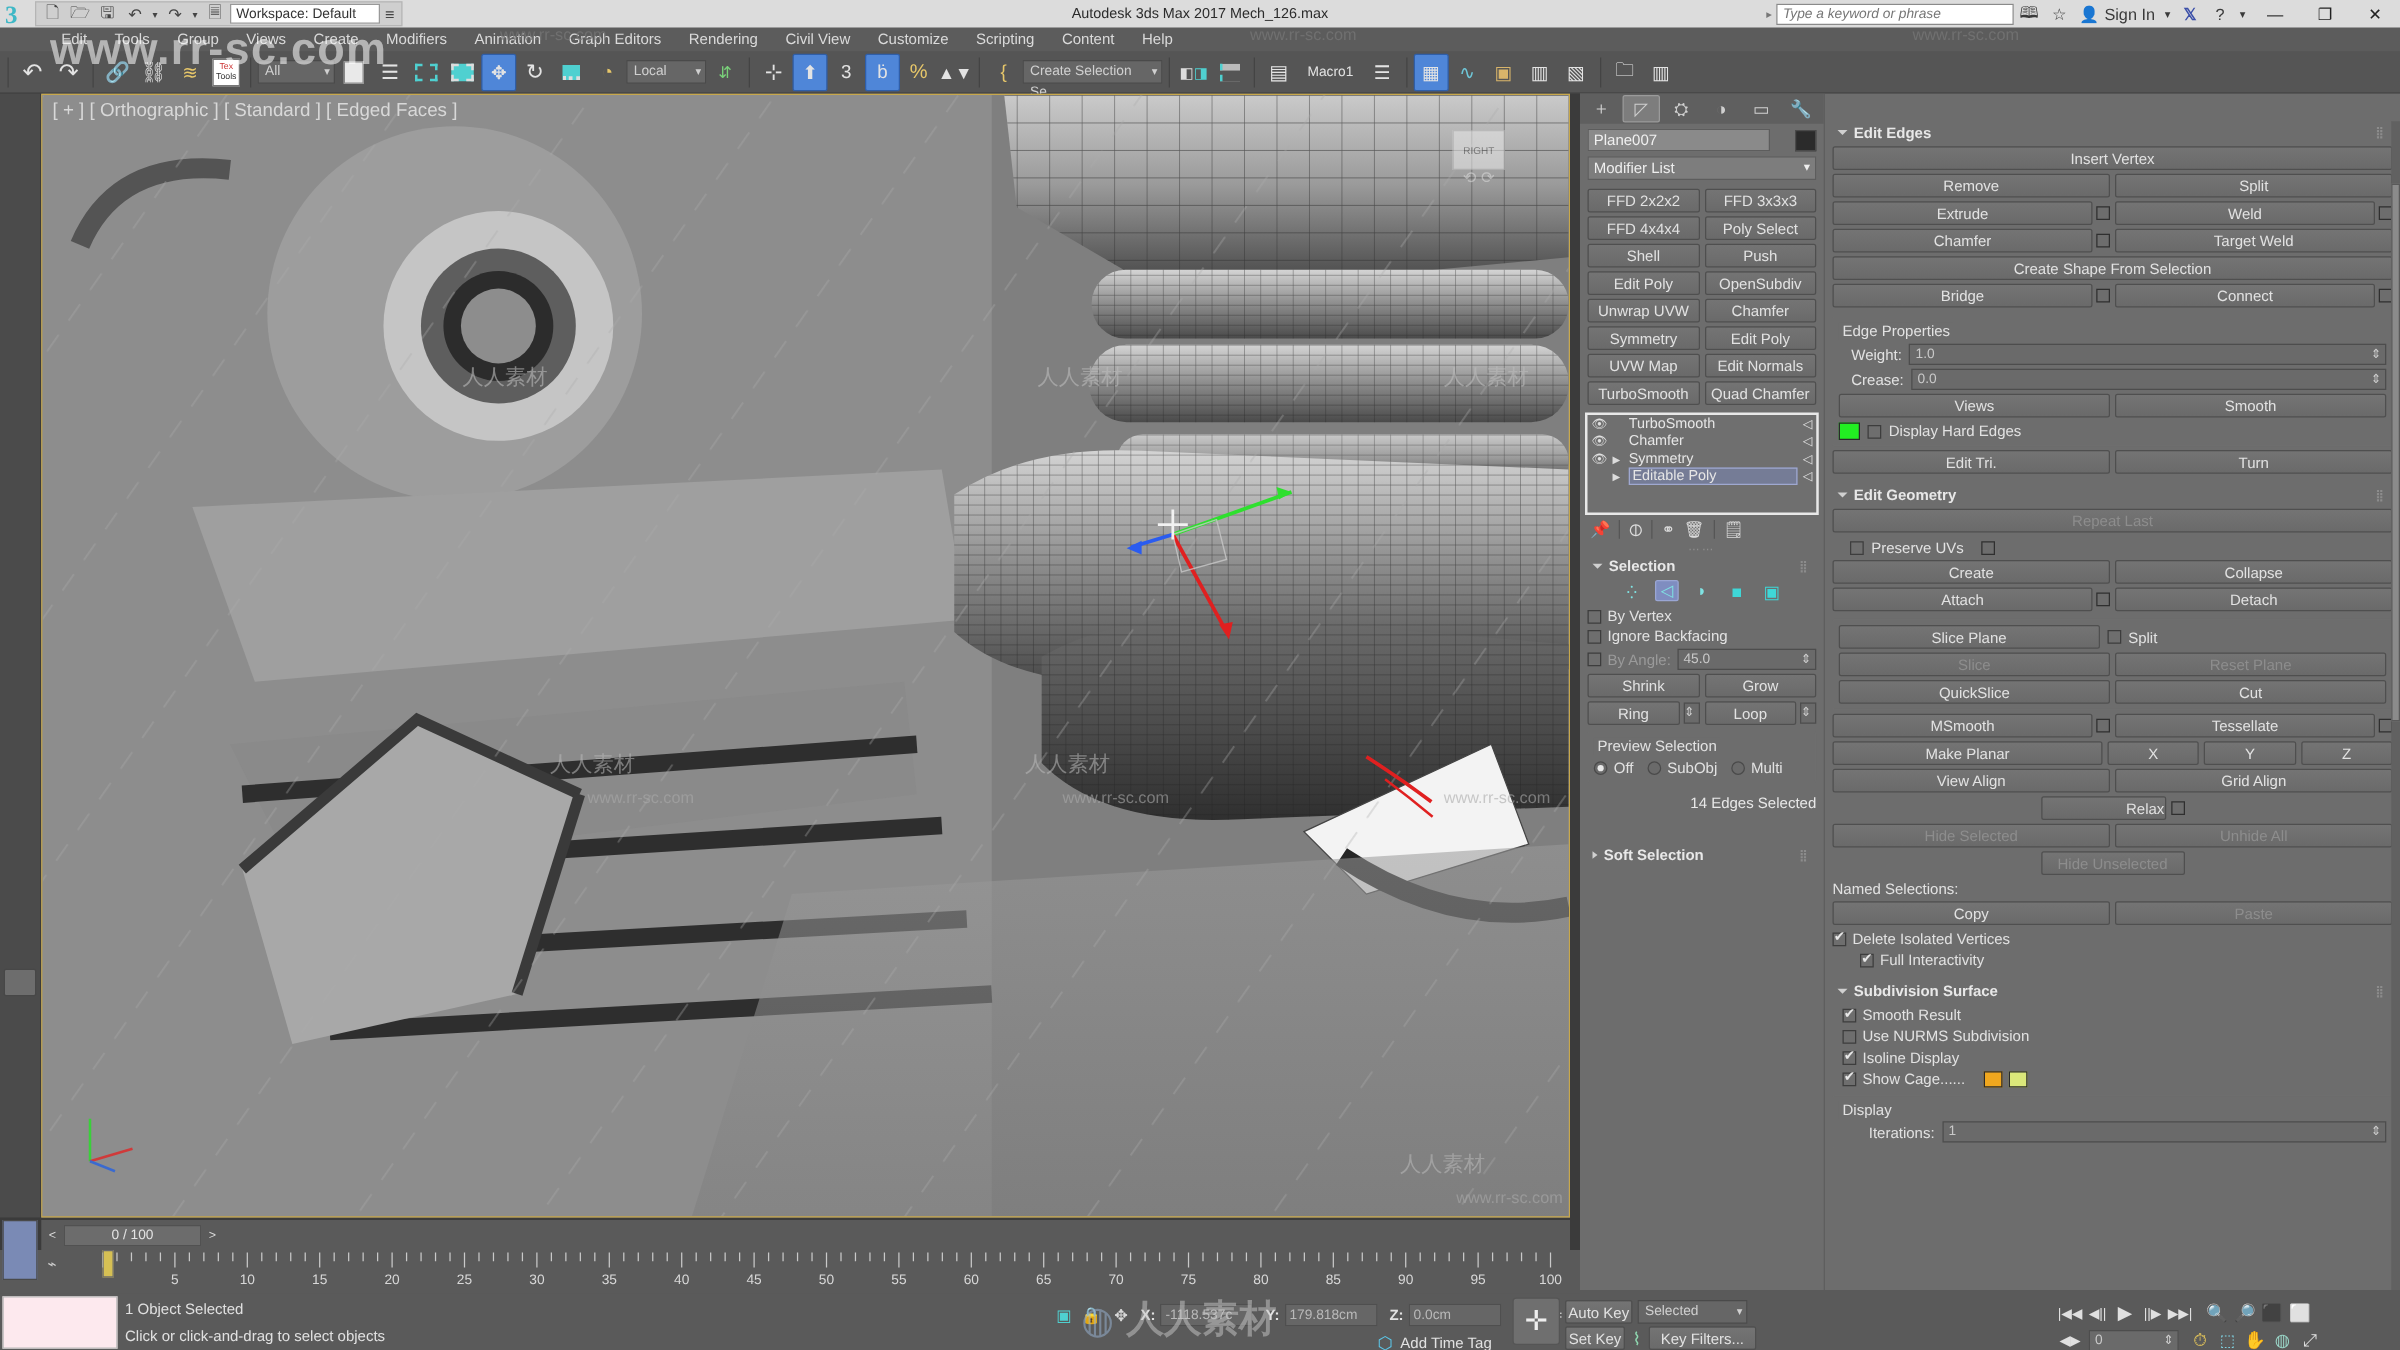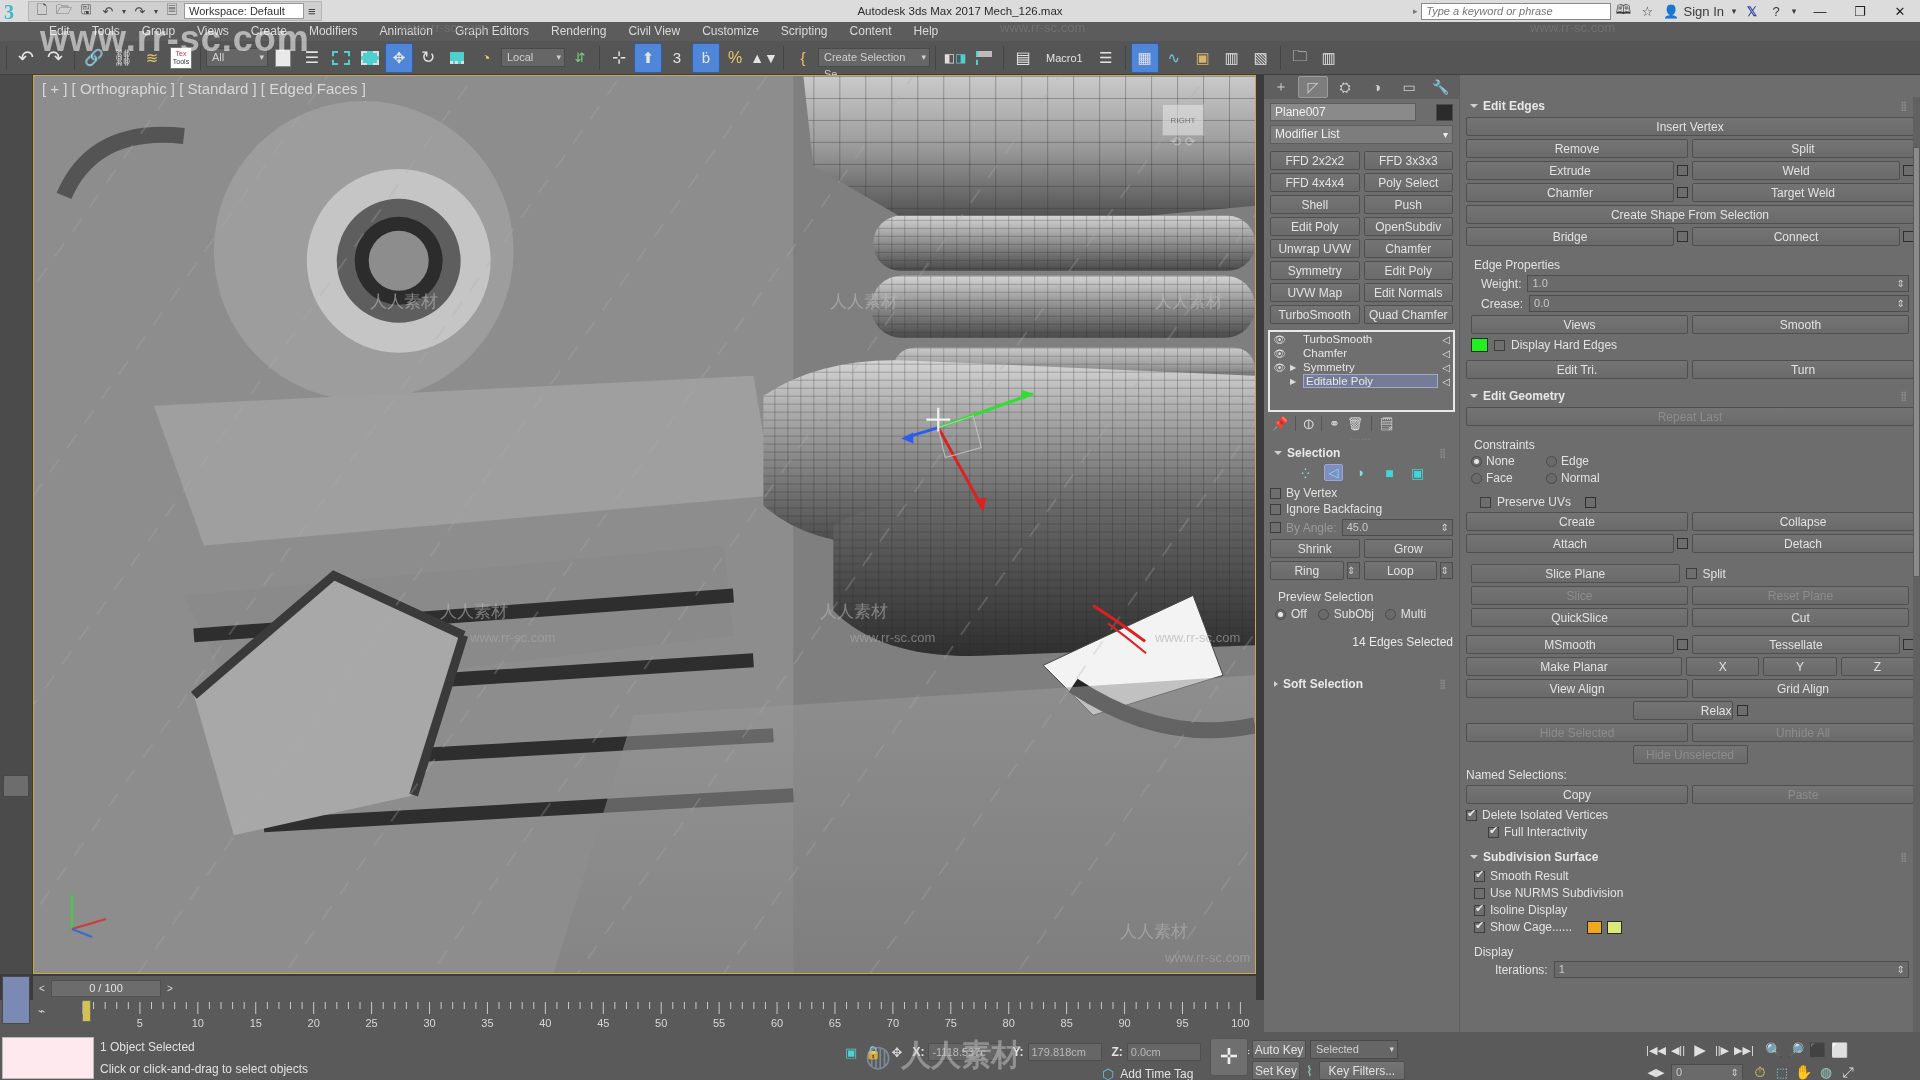--- a/index.html
+++ b/index.html
@@ -593,35 +593,20 @@
 
       <div class="rollhdr" style="margin-top:8px;">
         <span class="tri down"></span>
         <span>Edit Geometry</span>
         <span class="dots">⣿</span>
       </div>
       <div class="r2">
           <div class="btn dis" style="flex:1;">Repeat Last</div>
         </div>
 
-      <div class="grp" style="margin-top:7px;">
-        <div class="lbl" style="margin-top:-11px;background:#6d6d6d;display:inline-block;padding:0 3px;">Constraints</div>
-        <div class="row" style="margin-top:2px;">
-          <span class="radio on"></span>
-          <span class="lbl" style="margin-left:4px;width:60px;">None</span>
-          <span class="radio"></span>
-          <span class="lbl" style="margin-left:4px;">Edge</span>
-        </div>
-        <div class="row" style="margin-top:3px;">
-          <span class="radio"></span>
-          <span class="lbl" style="margin-left:4px;width:60px;">Face</span>
-          <span class="radio"></span>
-          <span class="lbl" style="margin-left:4px;">Normal</span>
-        </div>
-      </div>
 
       <div class="row" style="gap:6px;margin-top:5px;padding-left:14px;">
         <span class="chk"></span>
         <span class="lbl">Preserve UVs</span>
         <span class="sq" style="margin-left:8px;"></span>
       </div>
       <div class="r2">
         <div class="btn">Create</div>
         <div class="btn">Collapse</div>
       </div>

